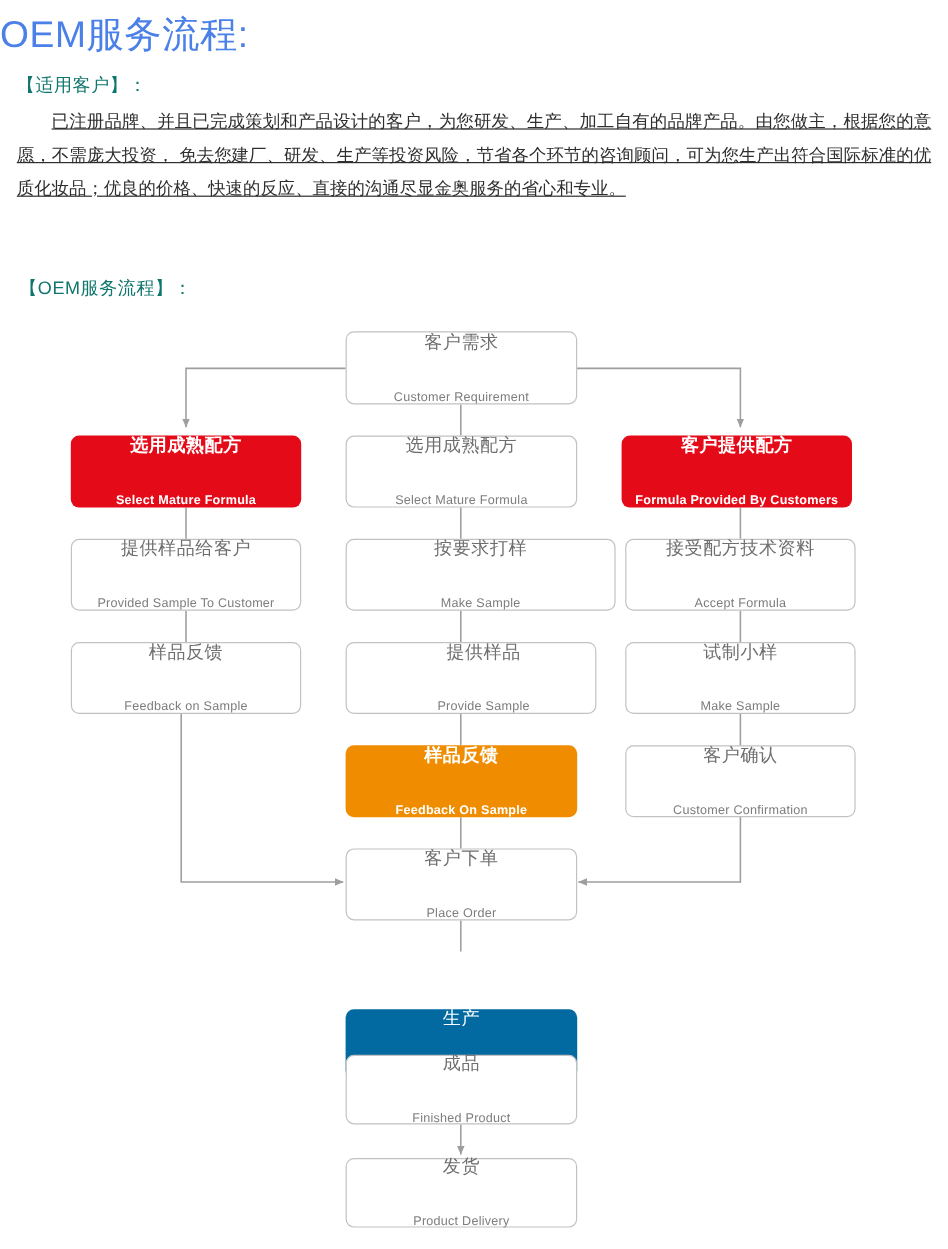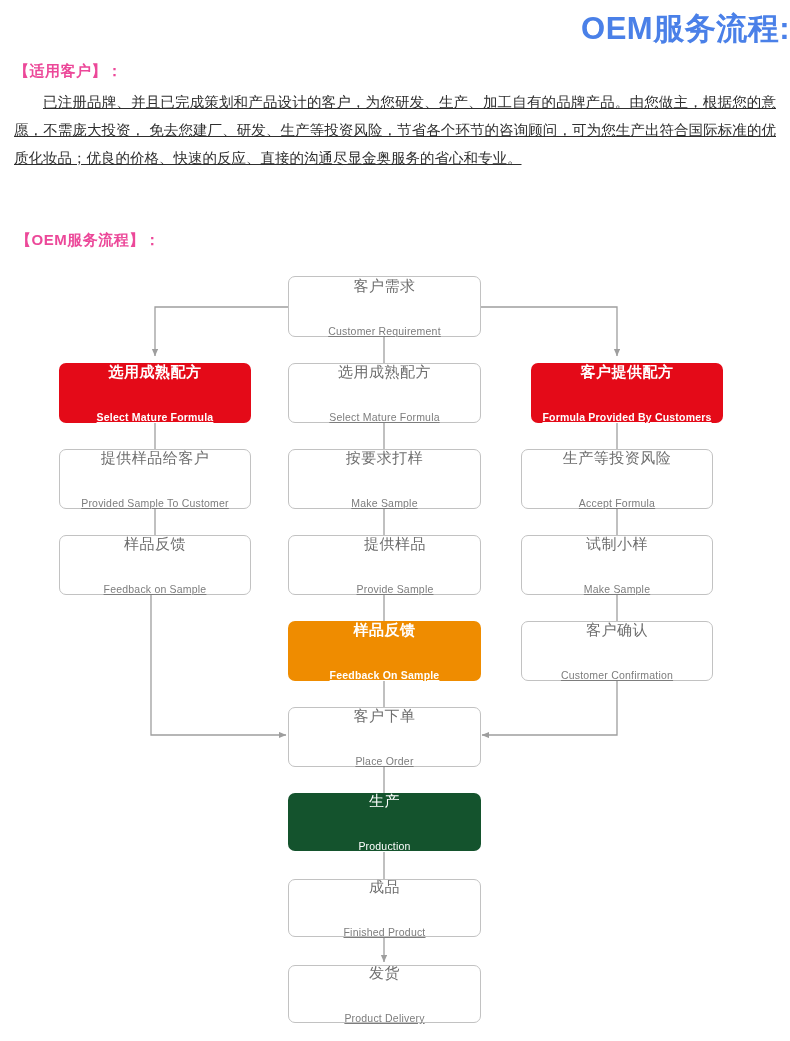--- a/index.html
+++ b/index.html
@@ -12,32 +12,32 @@
     position: relative;
     width: 790px; height: 1041px;
     overflow: hidden;
     background: #fff;
   }
 
   
   .page-title {
     position: absolute;
     top: 8px; left: 0; width: 790px;
-    text-align: right;
+    text-align: left;
     font-size: 31px;
-    font-weight: bold;
+    font-weight: normal;
     color: #4a80e8;
     letter-spacing: 0.5px;
     white-space: nowrap;
   }
   .section-label {
     position: absolute;
     font-size: 15px;
-    font-weight: bold;
-    color: #ec4899;
+    font-weight: normal;
+    color: #0f766e;
     letter-spacing: 0.5px;
     white-space: nowrap;
   }
   #lbl-customers { top: 62px; left: 14px; }
   #lbl-process   { top: 231px; left: 16px; }
 
   .intro {
     position: absolute;
     top: 88px; left: 14px;
     width: 762px;
@@ -80,30 +80,29 @@
     line-height: 19px;
     color: #6e6e6e;
     letter-spacing: 0.5px;
     margin-bottom: 3px;
   }
   .node .en {
     font-size: 10.5px;
     line-height: 13px;
     color: #7d7d7d;
     letter-spacing: 0.2px;
-    text-decoration: underline;
   }
 
   .node.filled { border: none; }
   .node.filled .cn { color: #ffffff; font-weight: bold; }
   .node.filled .en { color: #ffffff; font-weight: bold; }
 
   .node.red    { background: #e40a18; }
   .node.orange { background: #ef8c00; }
-  .node.gray   { background: #14532d; }
+  .node.gray   { background: #0369a1; margin-top: 48px; }
   .node.gray .cn, .node.gray .en { font-weight: normal; }
 </style>
 </head>
 <body>
 
 <div id="page">
 
   <div class="page-title">OEM服务流程:</div>
 
   <div class="section-label" id="lbl-customers">【适用客户】：</div>
@@ -159,43 +158,43 @@
     </div>
 
     <div class="node filled red" style="left:59px; top:363px; width:192px; height:60px;">
       <span class="cn">选用成熟配方</span>
       <span class="en">Select Mature Formula</span>
     </div>
     <div class="node white" style="left:288px; top:363px; width:193px; height:60px;">
       <span class="cn">选用成熟配方</span>
       <span class="en">Select Mature Formula</span>
     </div>
-    <div class="node filled red" style="left:531px; top:363px; width:192px; height:60px;">
+    <div class="node filled red" style="left:518px; top:363px; width:192px; height:60px;">
       <span class="cn">客户提供配方</span>
       <span class="en">Formula Provided By Customers</span>
     </div>
 
     <div class="node white" style="left:59px; top:449px; width:192px; height:60px;">
       <span class="cn">提供样品给客户</span>
       <span class="en">Provided Sample To Customer</span>
     </div>
-    <div class="node white" style="left:288px; top:449px; width:193px; height:60px;">
+    <div class="node white" style="left:288px; top:449px; width:225px; height:60px;">
       <span class="cn">按要求打样</span>
       <span class="en">Make Sample</span>
     </div>
     <div class="node white" style="left:521px; top:449px; width:192px; height:60px;">
-      <span class="cn">生产等投资风险</span>
+      <span class="cn">接受配方技术资料</span>
       <span class="en">Accept Formula</span>
     </div>
 
     <div class="node white" style="left:59px; top:535px; width:192px; height:60px;">
       <span class="cn">样品反馈</span>
       <span class="en">Feedback on Sample</span>
     </div>
-    <div class="node white" style="left:288px; top:535px; width:193px; height:60px;padding-left:21px;">
+    <div class="node white" style="left:288px; top:535px; width:209px; height:60px;padding-left:21px;">
       <span class="cn">提供样品</span>
       <span class="en">Provide Sample</span>
     </div>
     <div class="node white" style="left:521px; top:535px; width:192px; height:60px;text-align:center;">
       <span class="cn">试制小样</span>
       <span class="en">Make Sample</span>
     </div>
 
     <div class="node filled orange" style="left:288px; top:621px; width:193px; height:60px;">
       <span class="cn">样品反馈</span>

